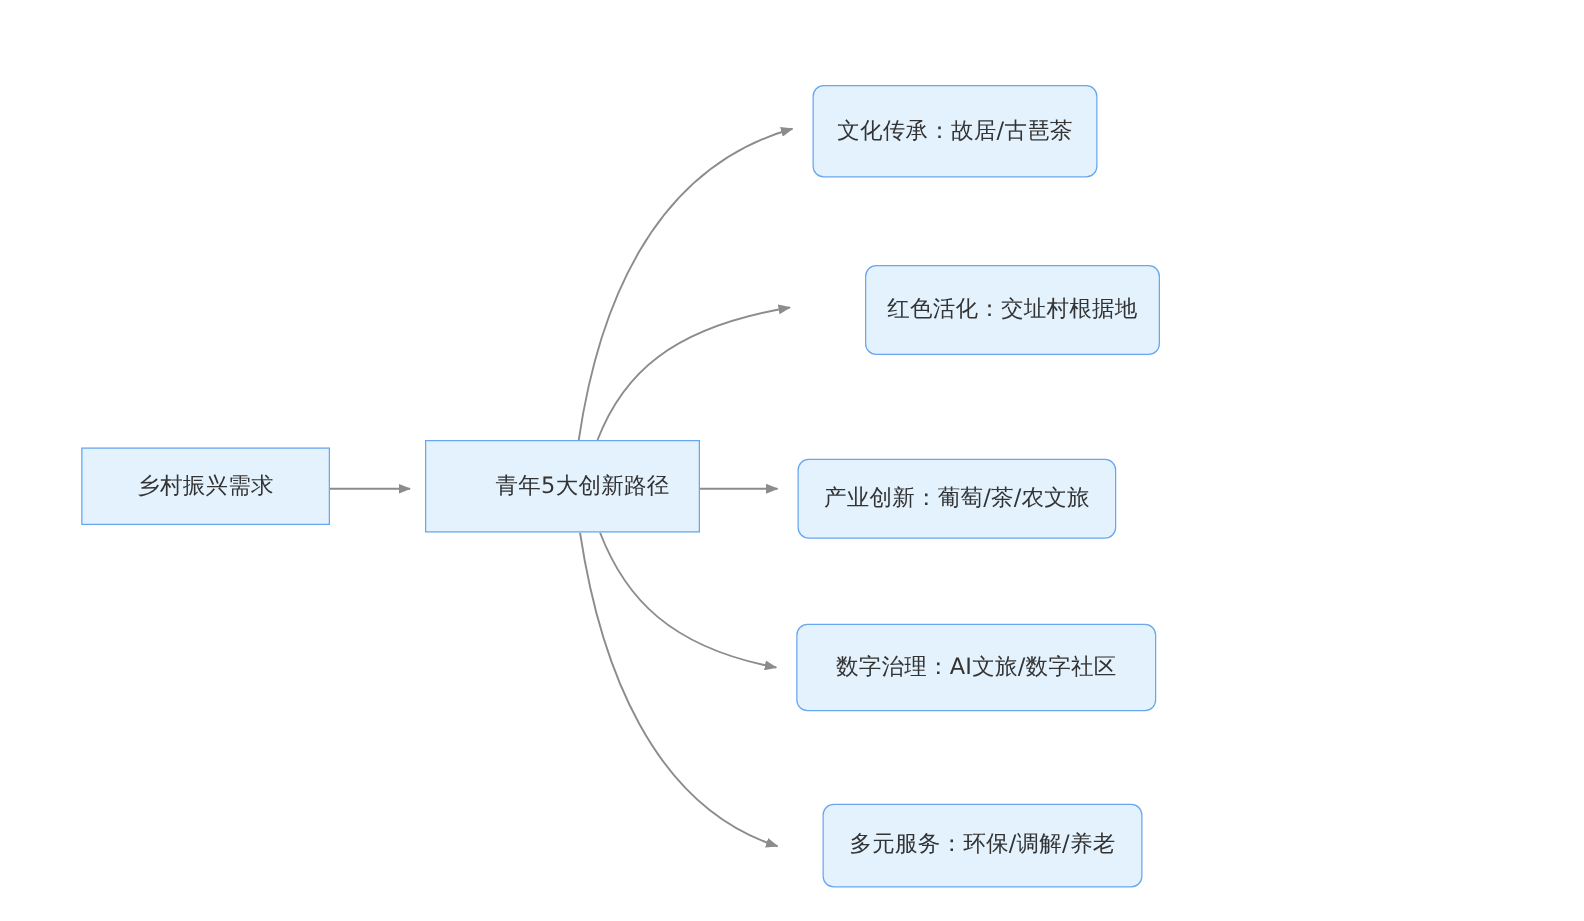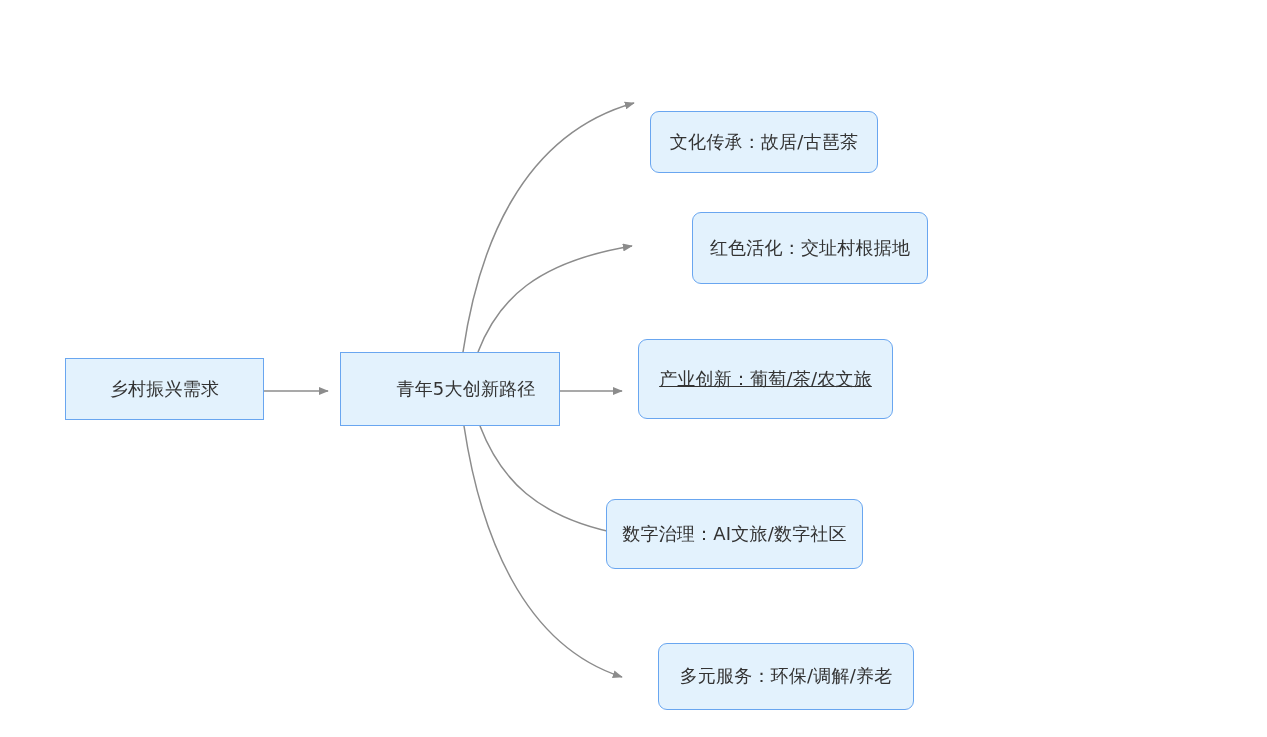--- a/index.html
+++ b/index.html
@@ -79,33 +79,33 @@
   </svg>
 
   <div class="node sharp" style="left:65px; top:358px; width:199px; height:62px;">
     <span class="node-label">乡村振兴需求</span>
   </div>
 
   <div class="node sharp" style="left:340px; top:352px; width:220px; height:74px;padding-left:32px;">
     <span class="node-label">青年5大创新路径</span>
   </div>
 
-  <div class="node round" style="left:650px; top:68px; width:228px; height:62px;margin-top:43px;">
+  <div class="node round" style="left:650px; top:68px; width:228px; height:74px;">
     <span class="node-label">文化传承：故居/古琶茶</span>
   </div>
 
   <div class="node round" style="left:648px; top:212px; width:236px; height:72px;margin-left:44px;">
     <span class="node-label">红色活化：交址村根据地</span>
   </div>
 
-  <div class="node round" style="left:638px; top:339px; width:255px; height:80px;text-decoration:underline;">
+  <div class="node round" style="left:638px; top:367px; width:255px; height:64px;">
     <span class="node-label">产业创新：葡萄/茶/农文旅</span>
   </div>
 
-  <div class="node round" style="left:606px; top:499px; width:257px; height:70px;">
+  <div class="node round" style="left:637px; top:499px; width:288px; height:70px;">
     <span class="node-label">数字治理：AI文旅/数字社区</span>
   </div>
 
   <div class="node round" style="left:638px; top:643px; width:256px; height:67px;margin-left:20px;">
     <span class="node-label">多元服务：环保/调解/养老</span>
   </div>
 
 </div>
 
 </body></html>

